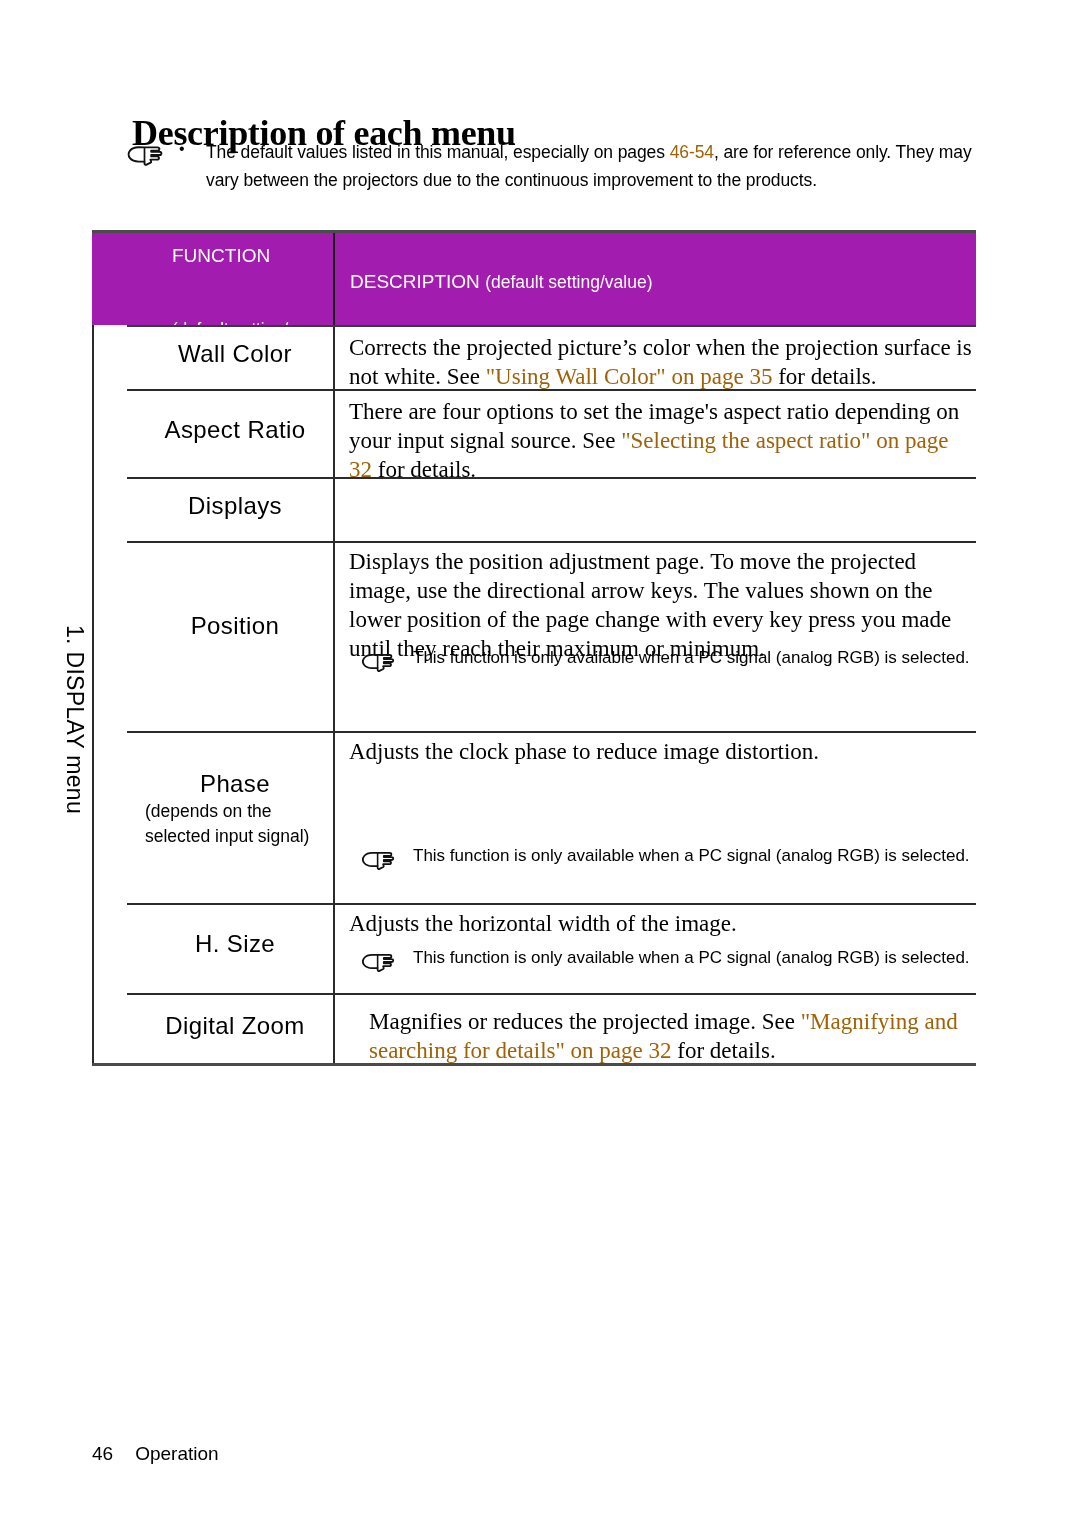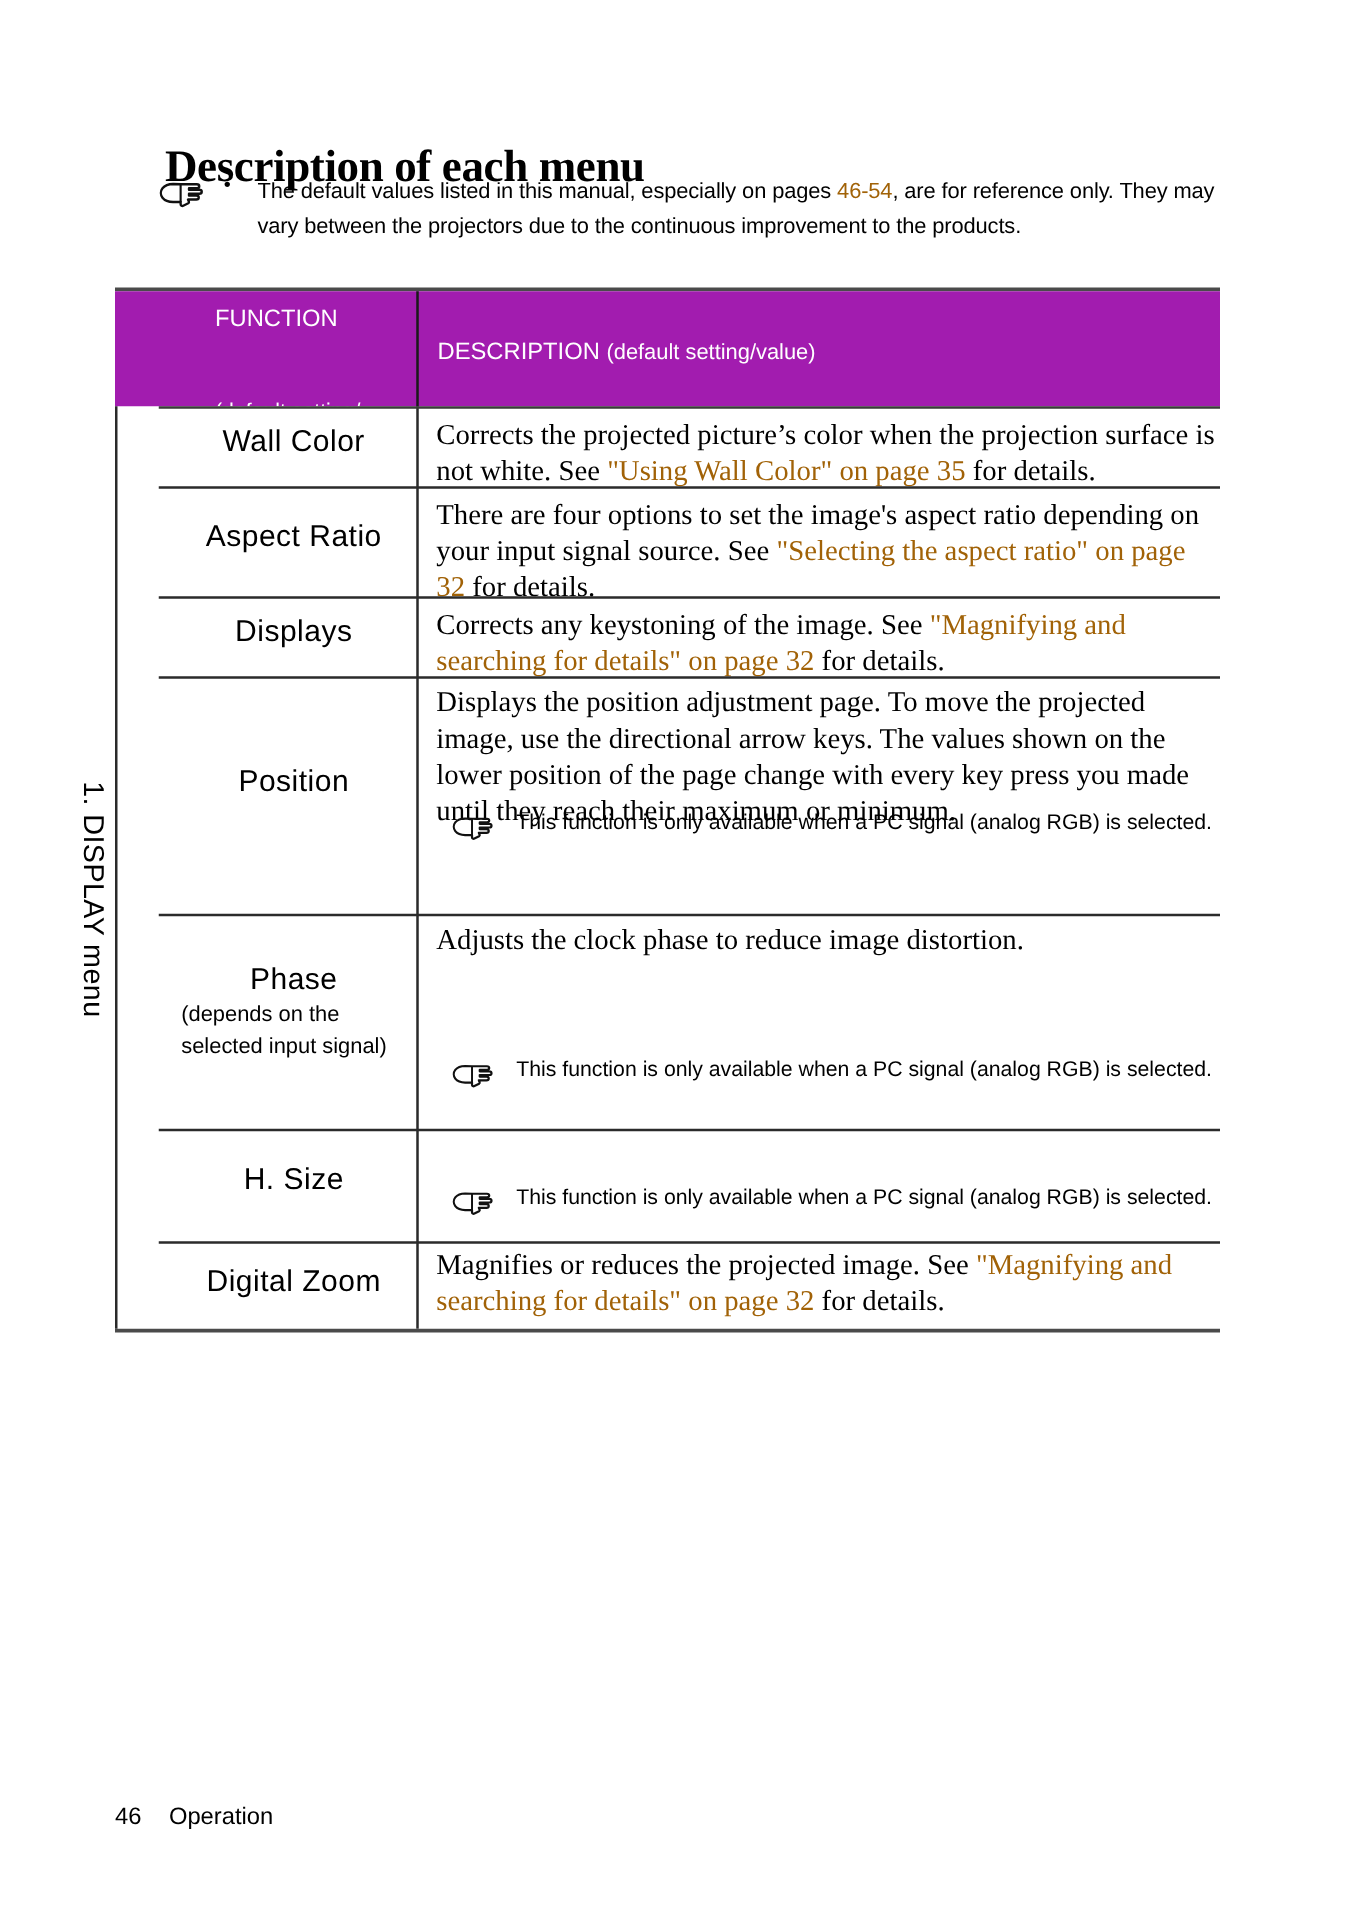--- a/index.html
+++ b/index.html
@@ -310,23 +310,20 @@
           </div>
           <div class="cell-desc" style="top: 8px;">
             <div class="desc-p"><span>There are four options to set the image's aspect ratio depending on your input signal source. See </span><span class="lnk">"Selecting the aspect ratio" on page 32</span><span> for details.</span></div>
           </div>
         </div>
         <div class="row" style="position: absolute; left: 0px; top: 152px; width: 884px; height: 64px;">
           <div class="rule"></div>
           <div class="cell-func" style="top: 14px;">
             <div class="func-name">Displays</div>
           </div>
-          <div class="cell-desc" style="top: 8px;">
-            <div class="desc-p"><span>Corrects any keystoning of the image. See </span><span class="lnk">"Magnifying and searching for details" on page 32</span><span> for details.</span></div>
-          </div>
         </div>
         <div class="row" style="position: absolute; left: 0px; top: 216px; width: 884px; height: 190px;">
           <div class="rule"></div>
           <div class="cell-func" style="top: 70px;">
             <div class="func-name">Position</div>
           </div>
           <div class="cell-desc" style="top: 6px;">
             <div class="desc-p"><span>Displays the position adjustment page. To move the projected image, use the directional arrow keys. The values shown on the lower position of the page change with every key press you made until they reach their maximum or minimum.</span></div>
           </div>
           <div class="inner-note" style="position: absolute; left: 243px; top: 104px; width: 641px;">
@@ -364,40 +361,43 @@
 </svg>
             </span>
             <div class="inn-text">This function is only available when a PC signal (analog RGB) is selected.</div>
           </div>
         </div>
         <div class="row" style="position: absolute; left: 0px; top: 578px; width: 884px; height: 72px;">
           <div class="rule"></div>
           <div class="cell-func" style="top: 26px;">
             <div class="func-name">H. Size</div>
           </div>
+          <div class="cell-desc" style="top: 6px;">
+            <div class="desc-p"><span>Adjusts the horizontal width of the image.</span></div>
+          </div>
           <div class="inner-note" style="position: absolute; left: 243px; top: 42px; width: 641px;">
             <span class="hand-icon">
               <svg viewBox="0 0 44 26" width="44" height="24" aria-hidden="true">
   <path d="M14.5 5.2 C10.5 5.2 7.6 6.6 6.0 8.6 C4.3 10.8 4.3 14.0 6.0 16.2 C7.6 18.2 10.5 19.6 14.5 19.6
            L20.5 19.6 L20.5 21.4 C20.5 22.5 21.6 23.1 22.6 22.6 L26.6 20.6 C27.1 20.3 27.3 19.8 27.1 19.3
            L26.4 17.6 L33.0 17.6 C34.2 17.6 35.0 16.9 35.0 16.0 C35.0 15.1 34.2 14.4 33.0 14.4 L27.2 14.4
            L27.2 13.0 L35.4 13.0 C36.6 13.0 37.4 12.3 37.4 11.4 C37.4 10.5 36.6 9.8 35.4 9.8 L27.2 9.8
            L27.2 8.6 L33.4 8.6 C34.6 8.6 35.4 7.9 35.4 7.0 C35.4 6.1 34.6 5.4 33.4 5.4 L20.5 5.4 Z" fill="none" stroke="#111111" stroke-width="1.9" stroke-linejoin="round"></path>
   <path d="M20.5 5.4 L20.5 19.6" fill="none" stroke="#111111" stroke-width="1.7"></path>
 </svg>
             </span>
             <div class="inn-text">This function is only available when a PC signal (analog RGB) is selected.</div>
           </div>
         </div>
         <div class="row" style="position: absolute; left: 0px; top: 668px; width: 884px; height: 70px;">
           <div class="rule"></div>
           <div class="cell-func" style="top: 18px;">
             <div class="func-name">Digital Zoom</div>
           </div>
-          <div class="cell-desc" style="top: 4px;">
+          <div class="cell-desc" style="top: 14px; margin-left: 20px;">
             <div class="desc-p"><span>Magnifies or reduces the projected image. See </span><span class="lnk">"Magnifying and searching for details" on page 32</span><span> for details.</span></div>
           </div>
         </div>
       </div>
 
     <div class="tbl-bottom-rule" id="tbl-bottom-rule" style="top: 833px;"></div>
   </div>
 
   <div class="footer">
     <span class="pgnum">46</span><span>Operation</span>

